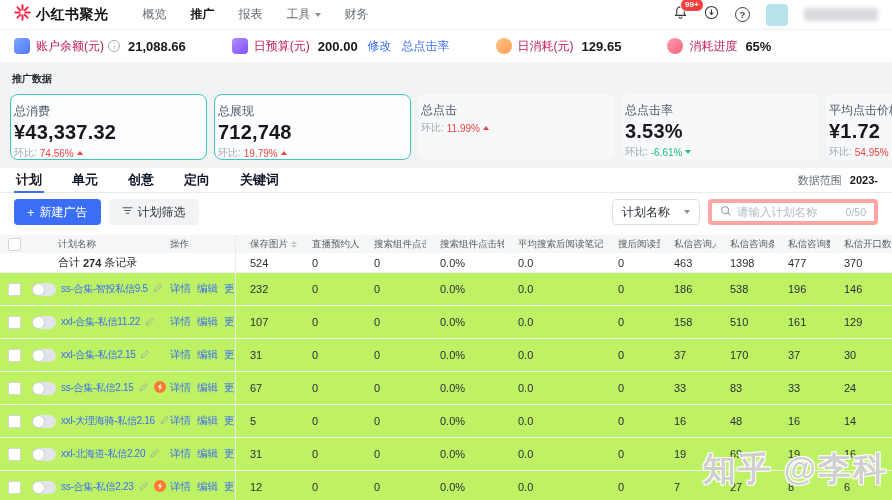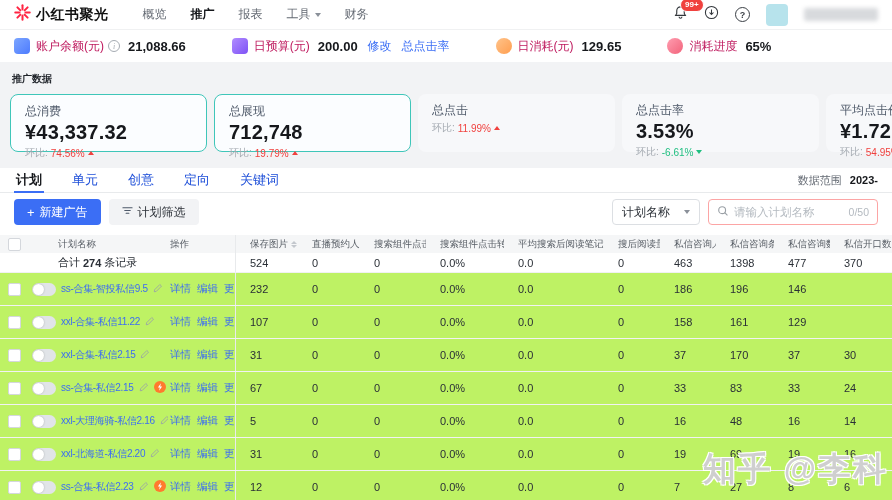--- a/index.html
+++ b/index.html
@@ -35,53 +35,53 @@
   .info-ico { width:12px; height:12px; border:1px solid #a6acb3; border-radius:50%; font-size:8px;
     color:#a6acb3; display:inline-flex; align-items:center; justify-content:center; margin-left:4px;
     font-style:italic; font-family:"Liberation Serif",serif; }
   .acc-value { font-weight:bold; font-size:13px; color:#16181c; margin-left:8px; }
   .acc-link { color:#3b6ef5; margin-left:10px; cursor:pointer; }
 
   
   .promo { background:#f2f3f5; padding:8px 0 10px 10px; height:106px; overflow:hidden; }
   .promo-title { font-size:10px; font-weight:bold; color:#1f2329; margin:2px 0 8px 2px; }
   .cards { display:flex; gap:7px; width:1030px; }
-  .card { width:197px; flex:none; height:58px; border-radius:8px; background:#f7f8fa; padding:8px 14px; }
+  .card { width:197px; flex:none; height:66px; border-radius:8px; background:#f7f8fa; padding:8px 3px; }
   .card.selected { background:#fbfdff; border:1px solid #3fc6b9; }
   .card-label { font-size:12px; color:#4e5969; }
   .card-value { font-size:20px; font-weight:bold; color:#16181c; margin-top:1px; letter-spacing:.2px; }
   .card-ratio { font-size:10px; margin-top:2px; display:flex; align-items:center; gap:3px; }
   .ratio-label { color:#a2a8af; }
   .arr-up { width:0; height:0; border-left:3px solid transparent; border-right:3px solid transparent;
     border-bottom:4px solid currentColor; display:inline-block; }
   .arr-down { width:0; height:0; border-left:3px solid transparent; border-right:3px solid transparent;
     border-top:4px solid currentColor; display:inline-block; }
 
   
   .tabsrow { height:25px; display:flex; align-items:center; padding:0 14px; background:#fff;
     border-bottom:1px solid #e8eaec; }
-  .tab { font-size:13px; color:#1d4ed8; margin-right:26px; height:100%; display:flex; align-items:center;
-    position:relative; padding:0 2px; cursor:pointer; }
+  .tab { font-size:13px; color:#0f172a; margin-right:26px; height:100%; display:flex; align-items:center;
+    position:relative; padding:0 2px; cursor:pointer;font-weight:bold; }
   .tab.active { color:#16181c; font-weight:bold; }
   .tab.active::after { content:''; position:absolute; left:0; right:0; bottom:-1px; height:2px; background:#3b6ef5; }
   .daterange { margin-left:auto; display:flex; align-items:center; gap:8px; font-size:11px; }
   .dr-label { color:#646a73; }
   .dr-value { color:#16181c; font-weight:bold; white-space:nowrap; }
 
   
   .toolbar { display:flex; align-items:center; padding:6px 14px; gap:8px; background:#fff; }
   .btn { height:26px; display:flex; align-items:center; gap:5px; font-size:12px; padding:0 13px;
     border-radius:4px; cursor:pointer; }
   .btn-primary { background:#3b6ef5; color:#fff; }
   .btn-plus { font-size:13px; line-height:1; }
   .btn-default { background:#f2f3f5; color:#2a2f36; }
   .tb-right { margin-left:auto; display:flex; align-items:center; gap:8px; }
   .select { height:26px; border:1px solid #dcdfe3; border-radius:4px; background:#fff; display:flex;
     align-items:center; gap:14px; padding:0 9px; font-size:12px; color:#2a2f36; cursor:pointer; }
-  .search { height:26px; width:170px; border:1px solid #fca5a5; border-radius:4px; background:#fff;
+  .search { height:26px; width:170px; border:4px solid #fca5a5; border-radius:4px; background:#fff;
     display:flex; align-items:center; gap:5px; padding:0 8px; }
   .search input { border:none; outline:none; flex:1; min-width:0; font-size:11.5px; color:#2a2f36;
     font-family:inherit; background:transparent; }
   .search input::placeholder { color:#b4bac0; }
   .counter { font-size:10.5px; color:#b4bac0; }
 
   
   .grid { display:grid; grid-template-columns:28px 140px 68px 62px 62px 66px 78px 100px 56px 56px 58px 56px 62px; }
   .t-head { background:#f5f6f7; height:18px; margin-top:4px; }
   .t-head .cell { font-size:9.5px; color:#565c64; }
@@ -340,20 +340,21 @@
         <span class="act-link">编辑</span>
         <span class="act-link">更多</span>
       </div>
       <div class="cell num">232</div>
       <div class="cell num">0</div>
       <div class="cell num">0</div>
       <div class="cell num">0.0%</div>
       <div class="cell num">0.0</div>
       <div class="cell num">0</div>
       <div class="cell num">186</div>
+      <div class="cell num">538</div>
       <div class="cell num">196</div>
       <div class="cell num">146</div>
     </div>
     <div class="grid t-row">
       <div class="cell c-check">
         <span class="checkbox"></span>
       </div>
       <div class="cell c-name row-name">
         <span class="toggle"></span>
         <span class="name-link">xxl-合集-私信11.22</span>
@@ -366,20 +367,21 @@
         <span class="act-link">编辑</span>
         <span class="act-link">更多</span>
       </div>
       <div class="cell num">107</div>
       <div class="cell num">0</div>
       <div class="cell num">0</div>
       <div class="cell num">0.0%</div>
       <div class="cell num">0.0</div>
       <div class="cell num">0</div>
       <div class="cell num">158</div>
+      <div class="cell num">510</div>
       <div class="cell num">161</div>
       <div class="cell num">129</div>
     </div>
     <div class="grid t-row">
       <div class="cell c-check">
         <span class="checkbox"></span>
       </div>
       <div class="cell c-name row-name">
         <span class="toggle"></span>
         <span class="name-link">xxl-合集-私信2.15</span>

